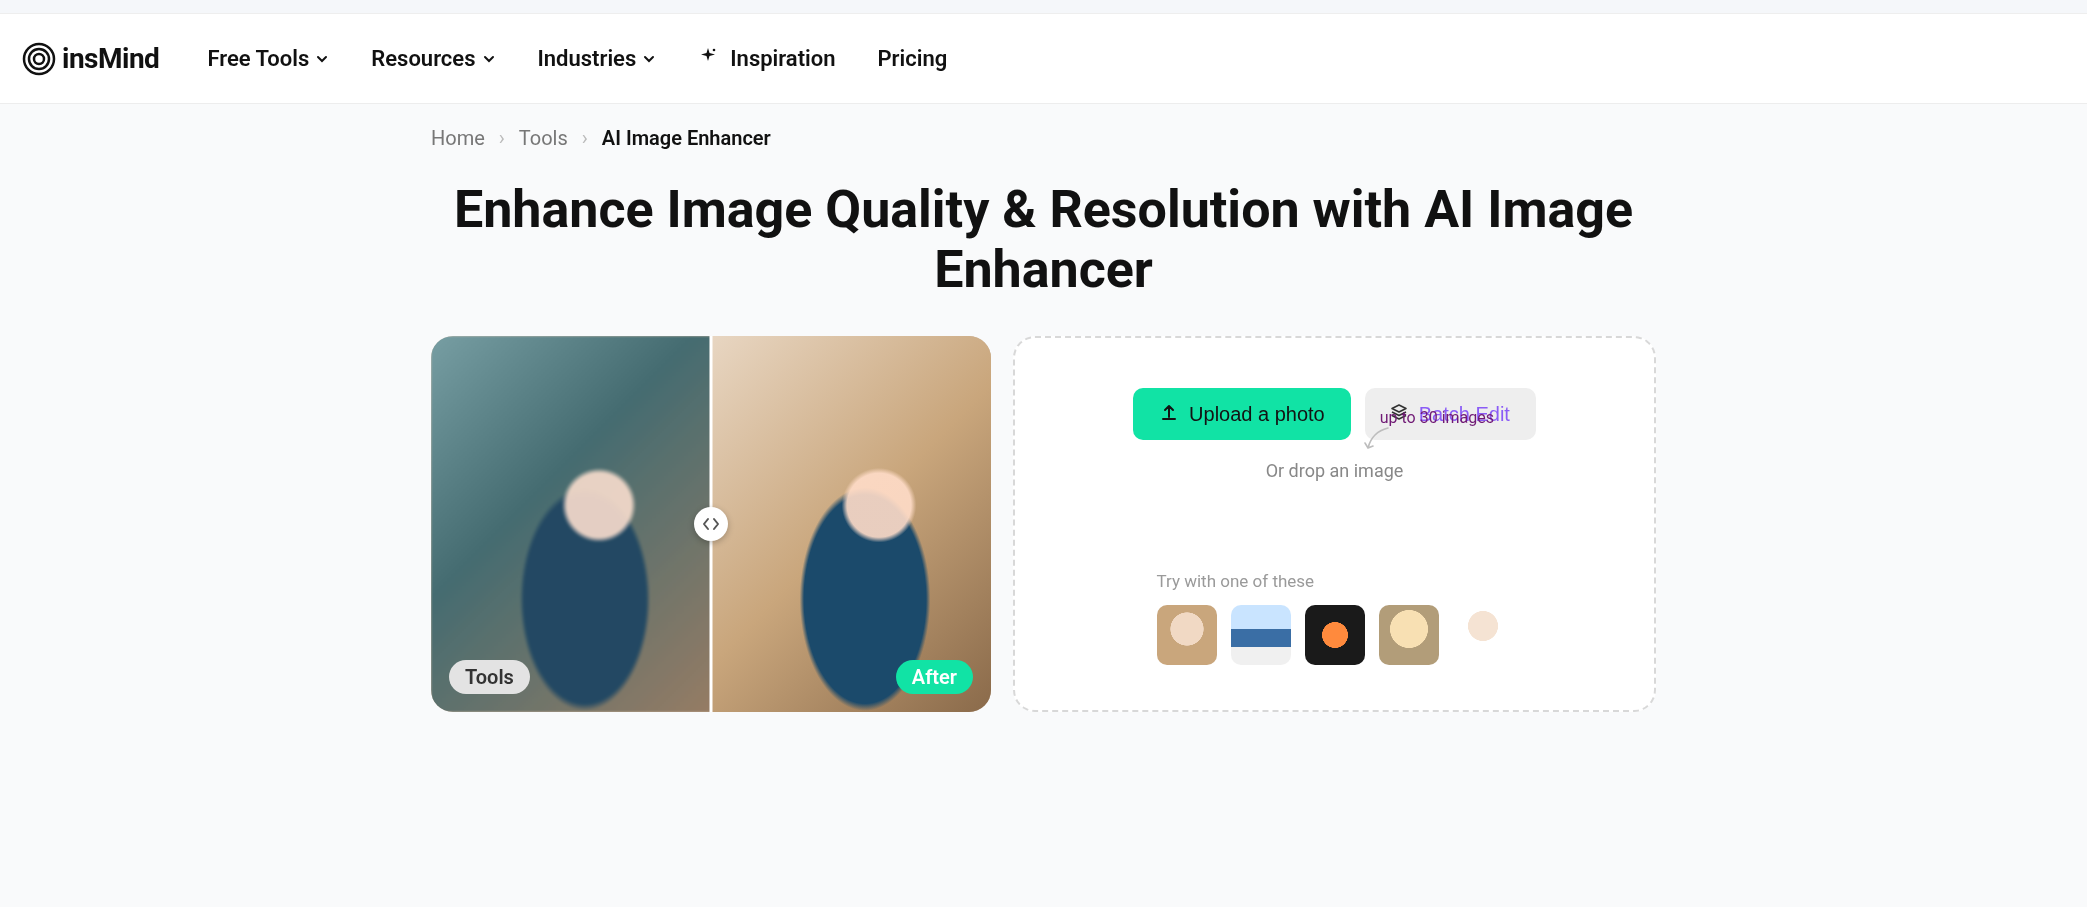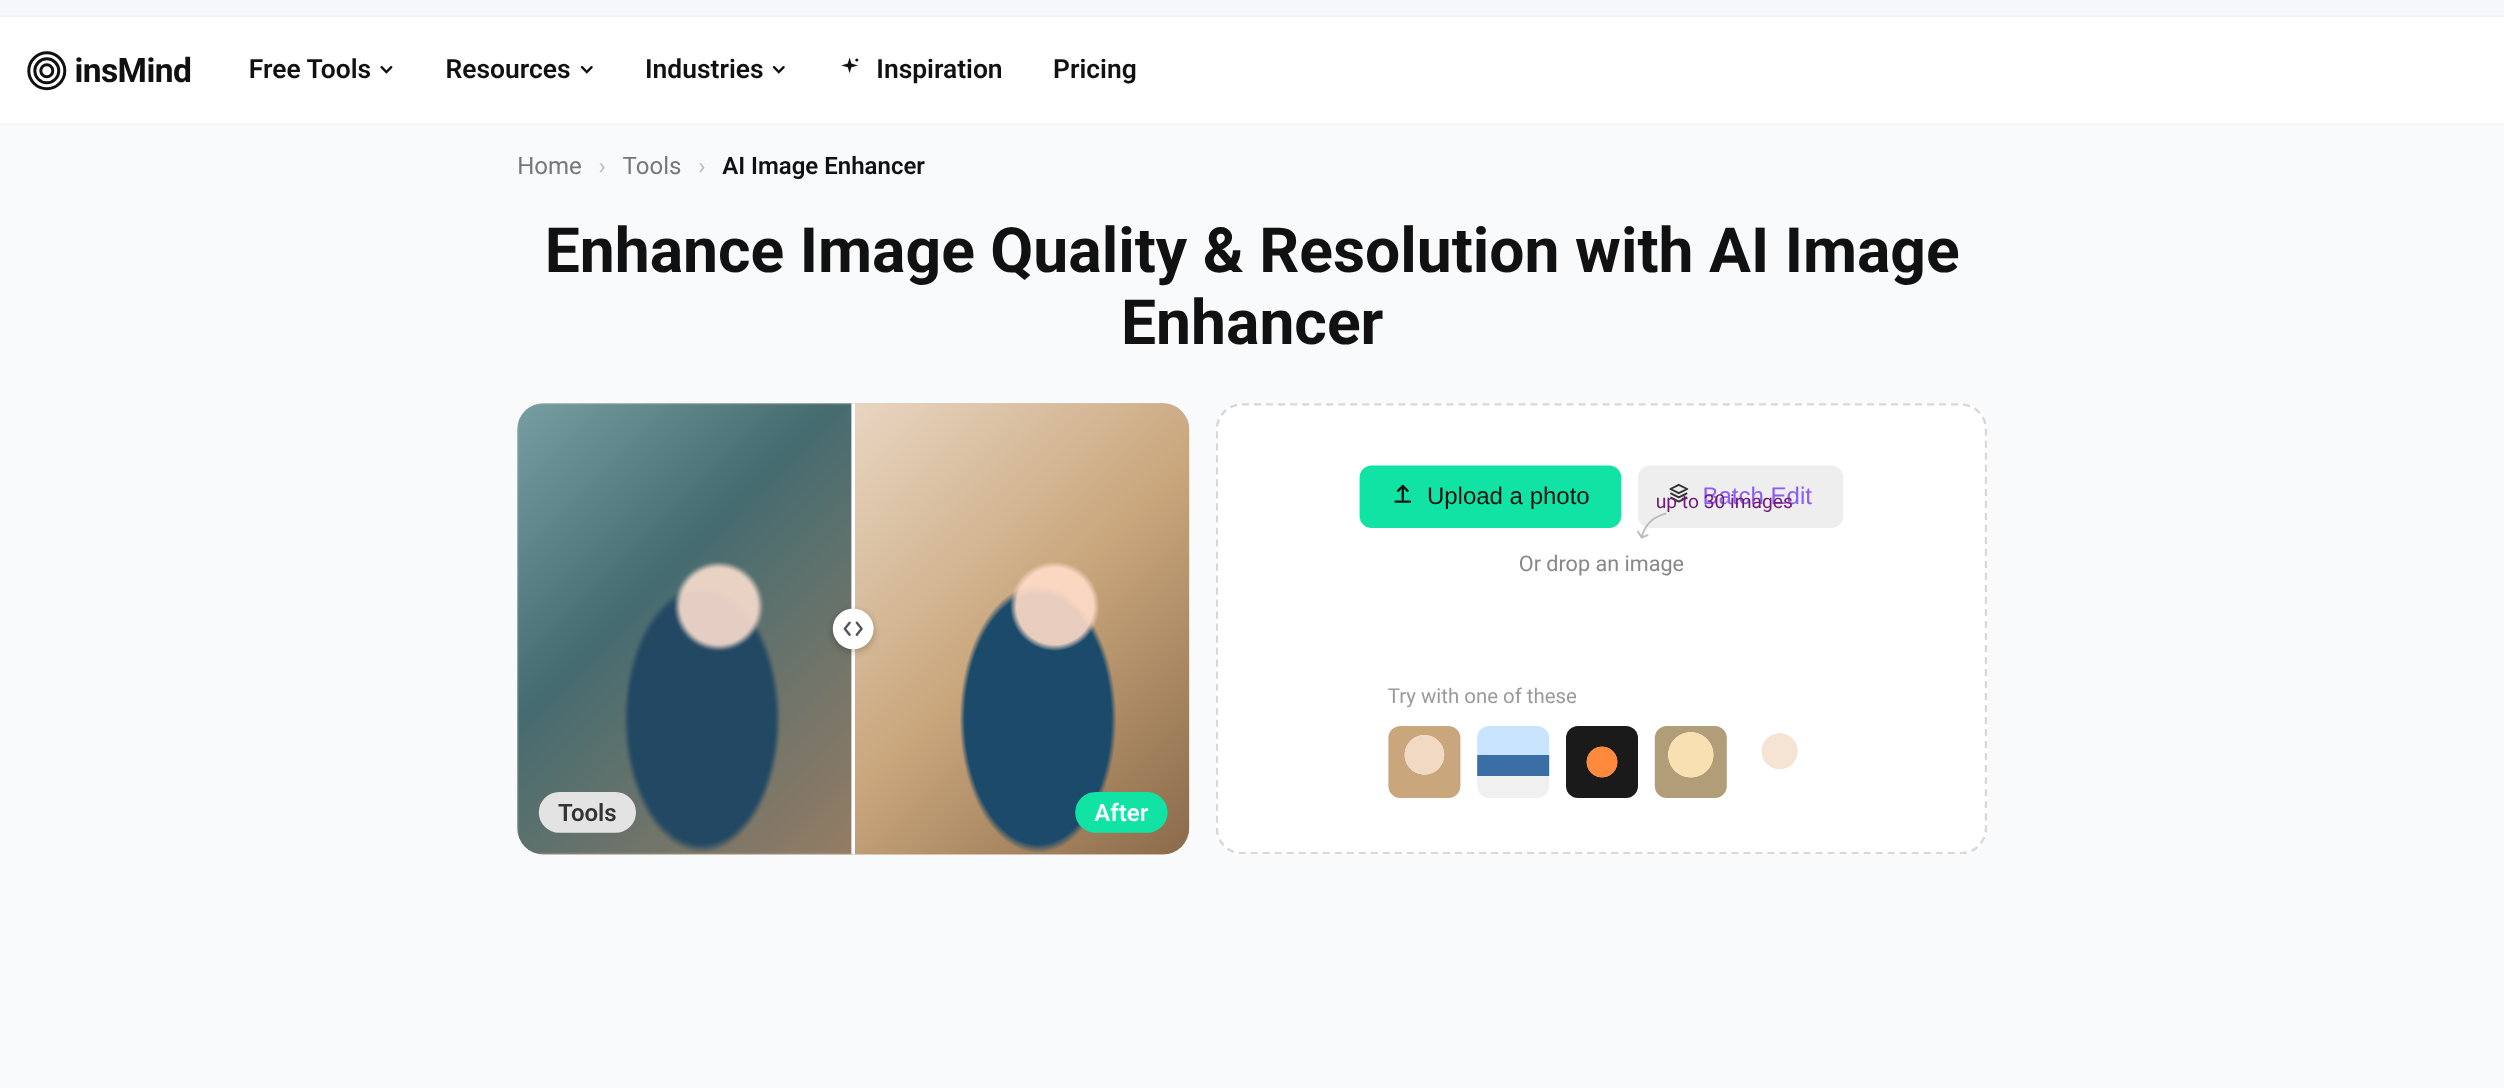--- a/index.html
+++ b/index.html
@@ -22,21 +22,21 @@
   padding: 0 22px;
   border-bottom: 1px solid #ededed;
   background: #fff;
 }
 .logo { display: flex; align-items: flex-start; gap: 6px; margin-right: 48px; }
 .logo-mark {
   width: 34px; height: 34px; border-radius: 50%;
   display: flex; align-items: center; justify-content: center;
 }
 .logo-text { font-size: 28px; font-weight: 700; color: #111; letter-spacing: -0.5px; }
-.nav { display: flex; align-items: flex-start; gap: 42px; }
+.nav { display: flex; align-items: flex-end; gap: 42px; }
 .nav-item {
   display: flex; align-items: center; gap: 6px;
   font-size: 22px; font-weight: 600; color: #111;
   cursor: pointer;
 }
 .chev { display: inline-flex; }
 .sparkle { margin-right: 6px; }
 .page { background: #f9fafb; min-height: calc(907px - 104px); padding-top: 22px; }
 .breadcrumb {
   width: 1225px; margin: 0 auto; display: flex; align-items: flex-start; gap: 14px;

